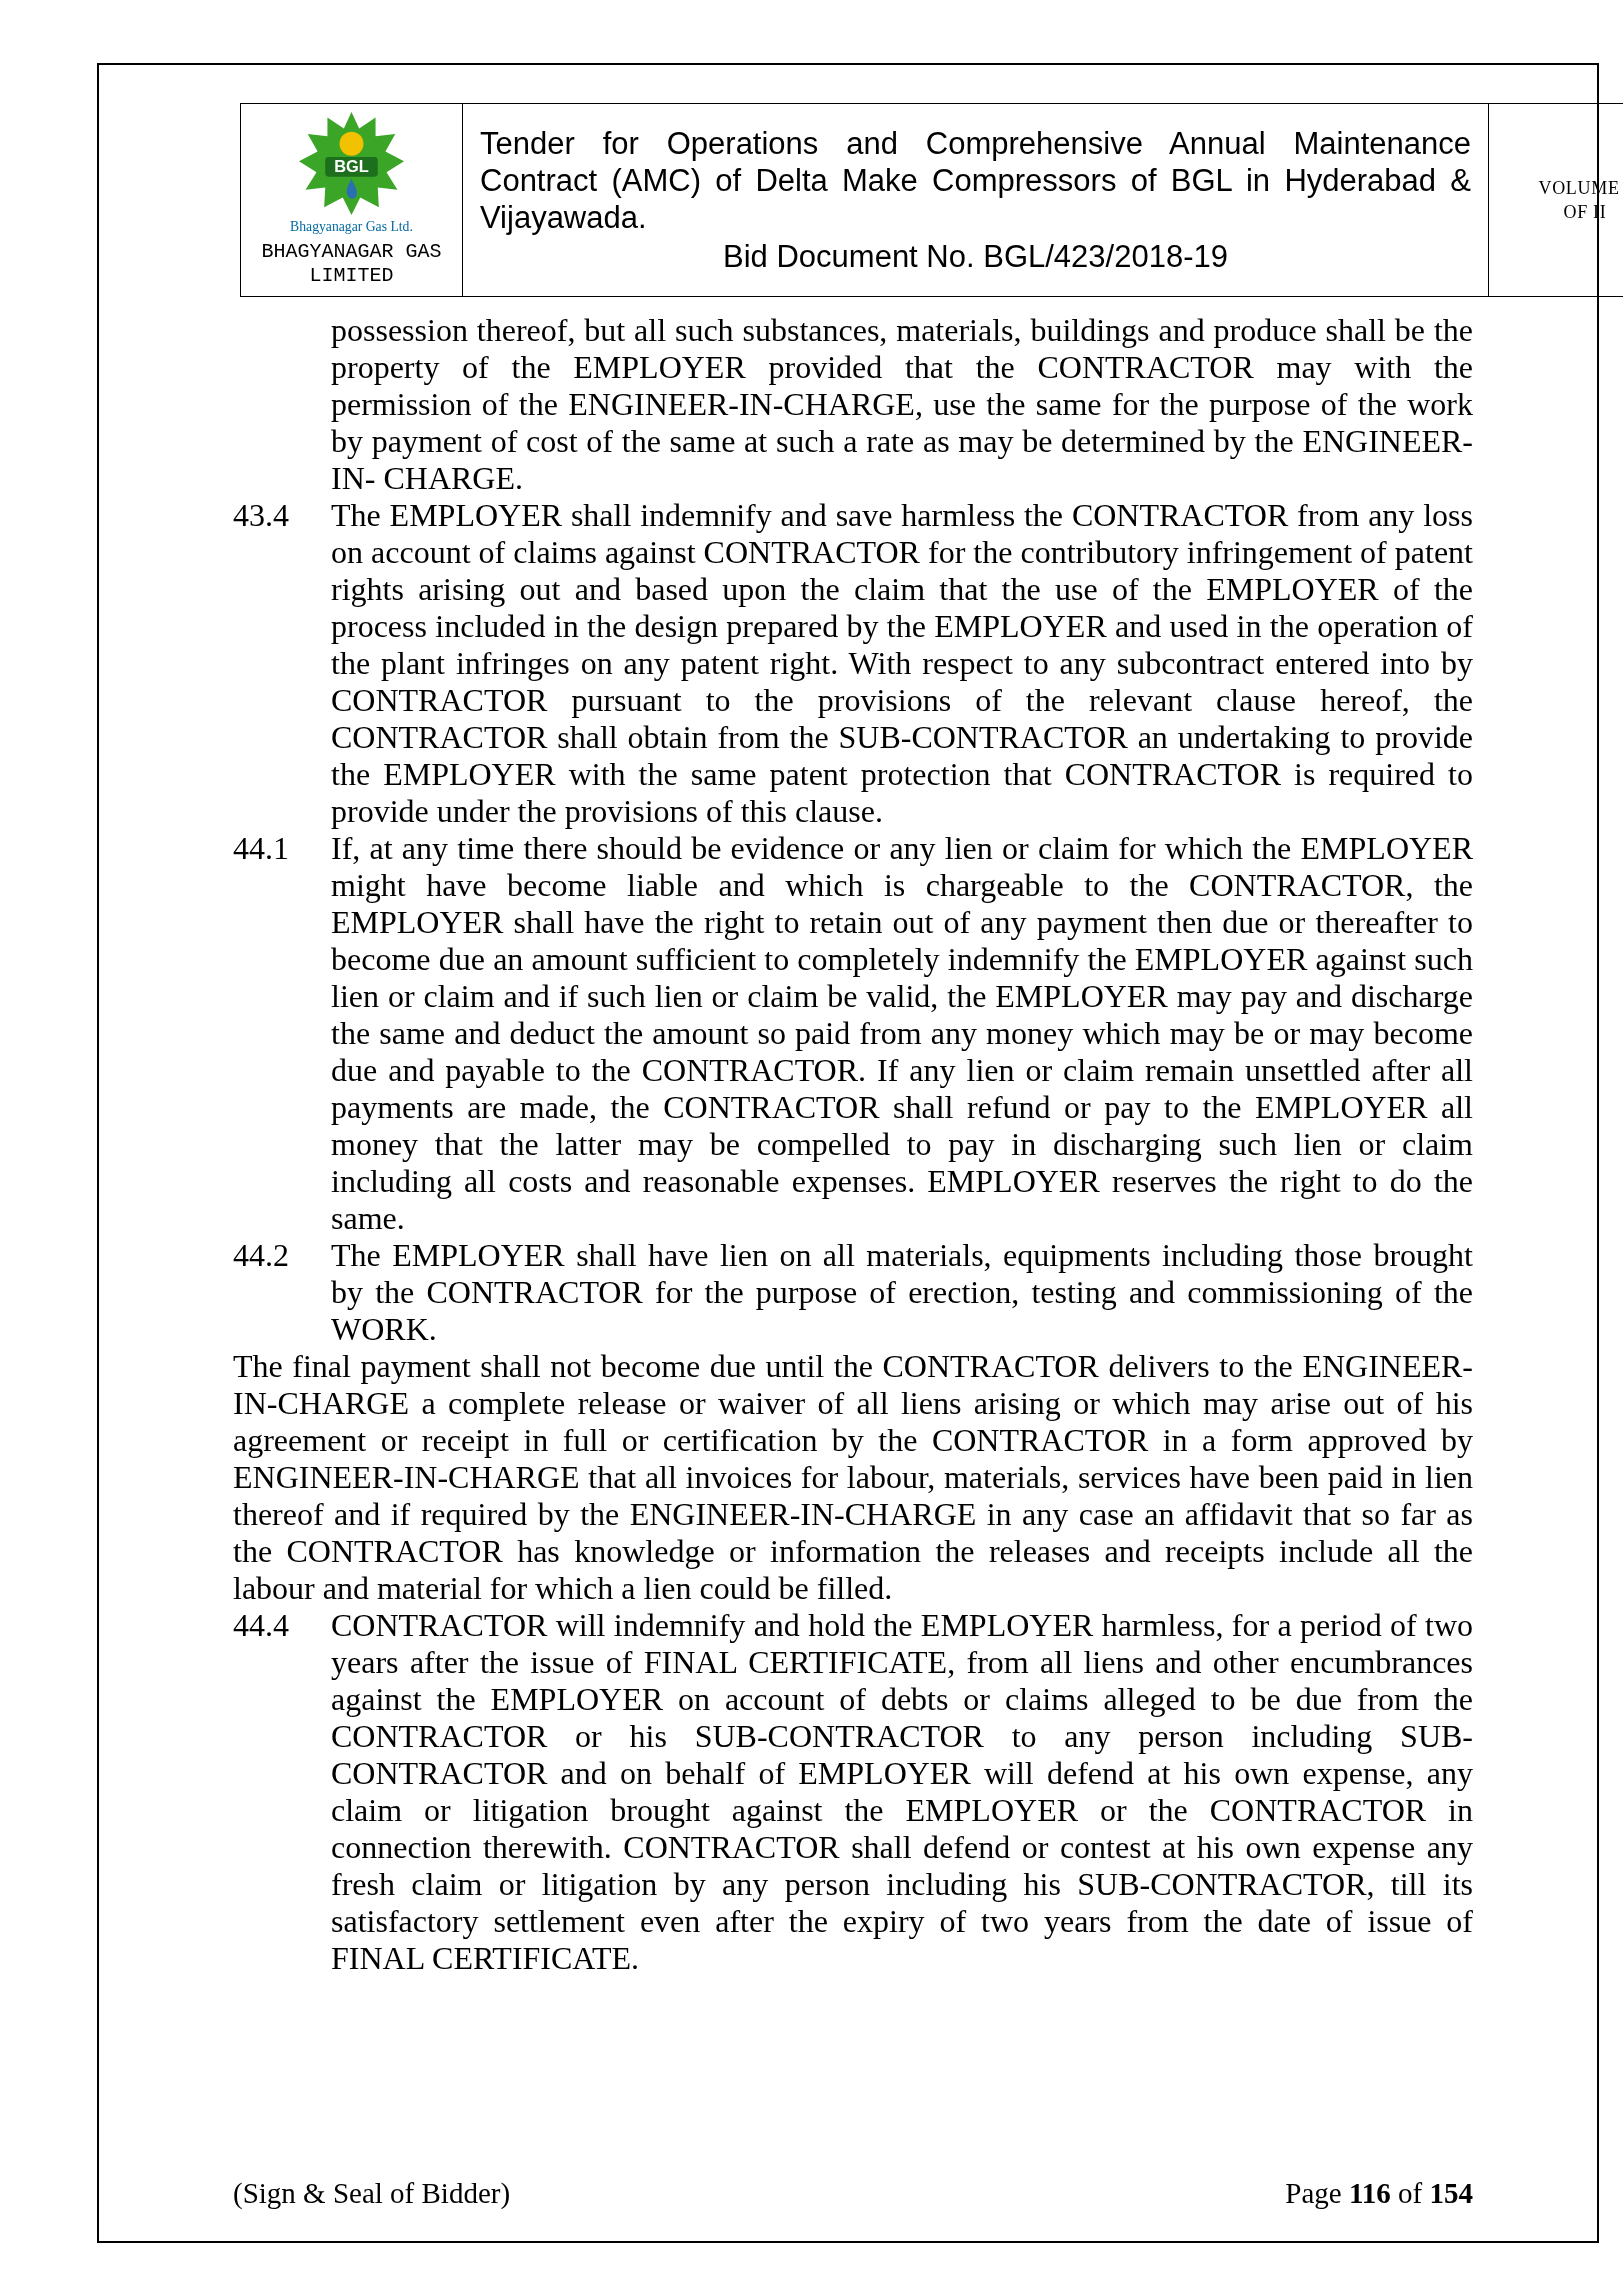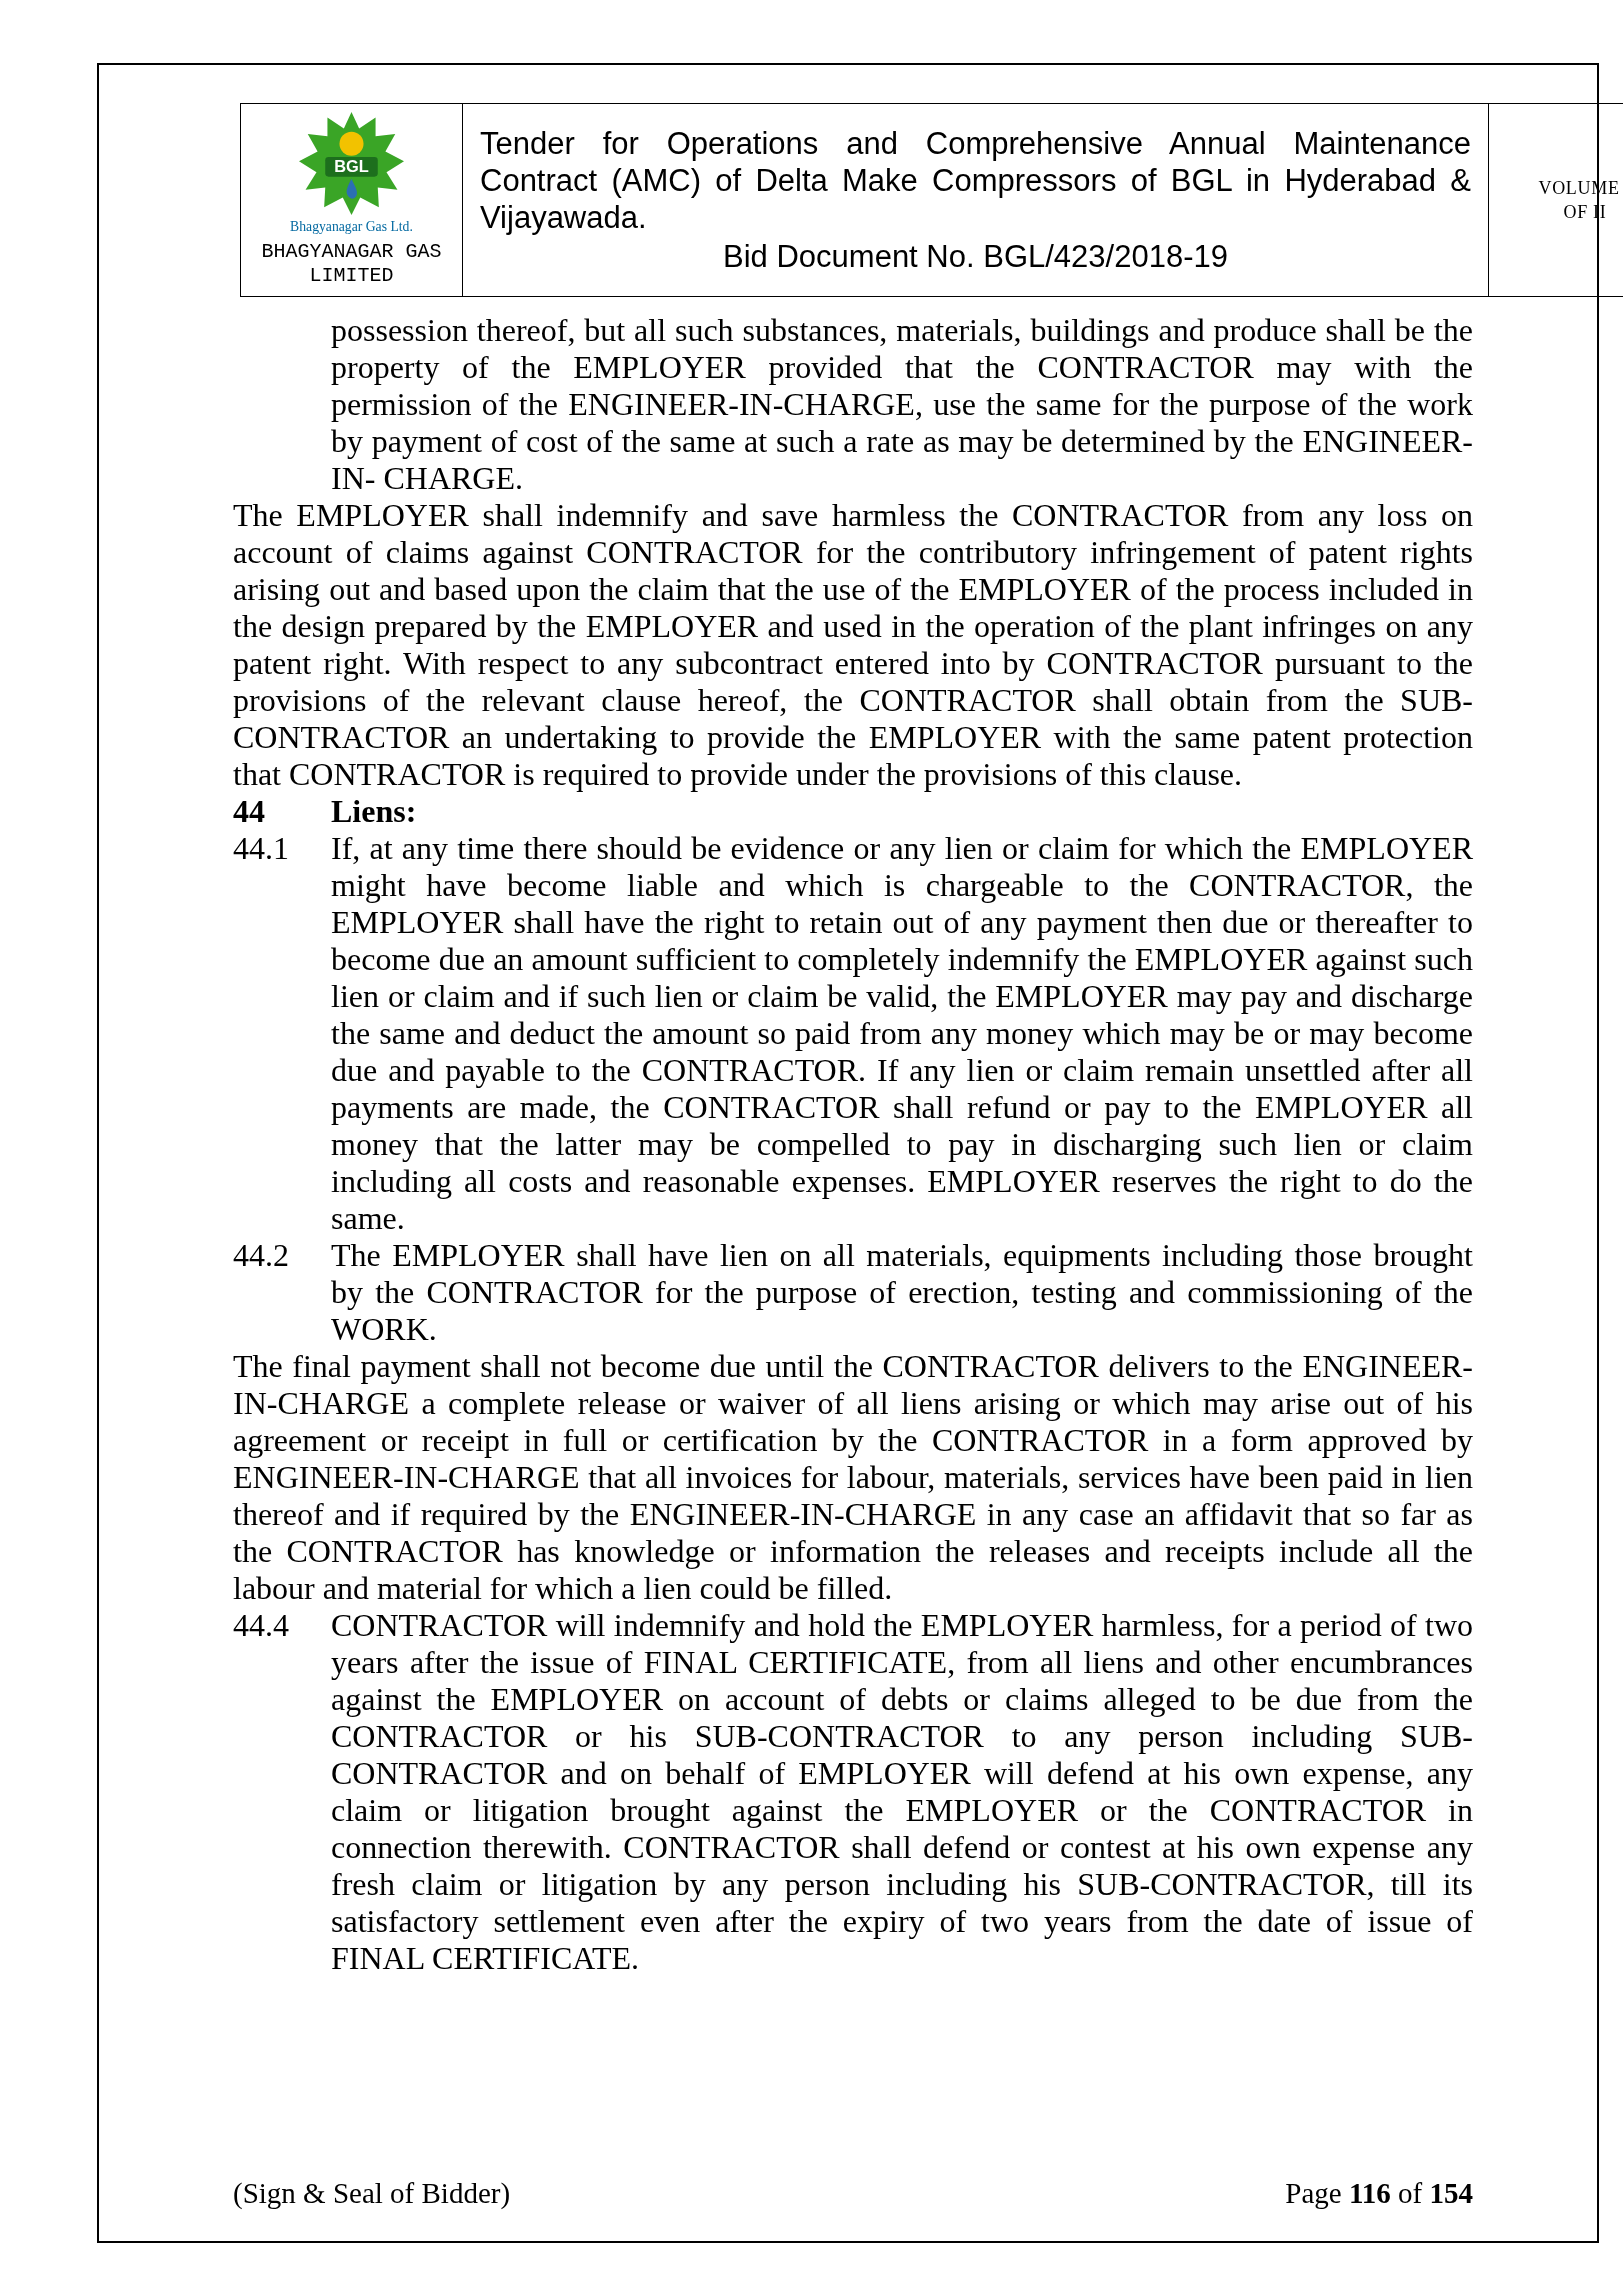--- a/index.html
+++ b/index.html
@@ -87,25 +87,22 @@
     </tr>
   </tbody>
     </table>
 
   <div class="doc-body">
     <div class="para">
       <div class="num"></div>
       <div class="txt">possession thereof, but all such substances, materials, buildings and produce shall be the property of the EMPLOYER provided that the CONTRACTOR may with the permission of the ENGINEER-IN-CHARGE, use the same for the purpose of the work by payment of cost of the same at such a rate as may be determined by the ENGINEER-IN- CHARGE.</div>
     </div>
     <div class="para">
+      <div class="num">43.4</div>
       <div class="txt">The EMPLOYER shall indemnify and save harmless the CONTRACTOR from any loss on account of claims against CONTRACTOR for the contributory infringement of patent rights arising out and based upon the claim that the use of the EMPLOYER of the process included in the design prepared by the EMPLOYER and used in the operation of the plant infringes on any patent right. With respect to any subcontract entered into by CONTRACTOR pursuant to the provisions of the relevant clause hereof, the CONTRACTOR shall obtain from the SUB-CONTRACTOR an undertaking to provide the EMPLOYER with the same patent protection that CONTRACTOR is required to provide under the provisions of this clause.</div>
-    </div>
-    <div class="para bold">
-      <div class="num">44</div>
-      <div class="txt">Liens:</div>
     </div>
     <div class="para">
       <div class="num">44.1</div>
       <div class="txt">If, at any time there should be evidence or any lien or claim for which the EMPLOYER might have become liable and which is chargeable to the CONTRACTOR, the EMPLOYER shall have the right to retain out of any payment then due or thereafter to become due an amount sufficient to completely indemnify the EMPLOYER against such lien or claim and if such lien or claim be valid, the EMPLOYER may pay and discharge the same and deduct the amount so paid from any money which may be or may become due and payable to the CONTRACTOR. If any lien or claim remain unsettled after all payments are made, the CONTRACTOR shall refund or pay to the EMPLOYER all money that the latter may be compelled to pay in discharging such lien or claim including all costs and reasonable expenses. EMPLOYER reserves the right to do the same.</div>
     </div>
     <div class="para">
       <div class="num">44.2</div>
       <div class="txt">The EMPLOYER shall have lien on all materials, equipments including those brought by the CONTRACTOR for the purpose of erection, testing and commissioning of the WORK.</div>
     </div>
     <div class="para">

